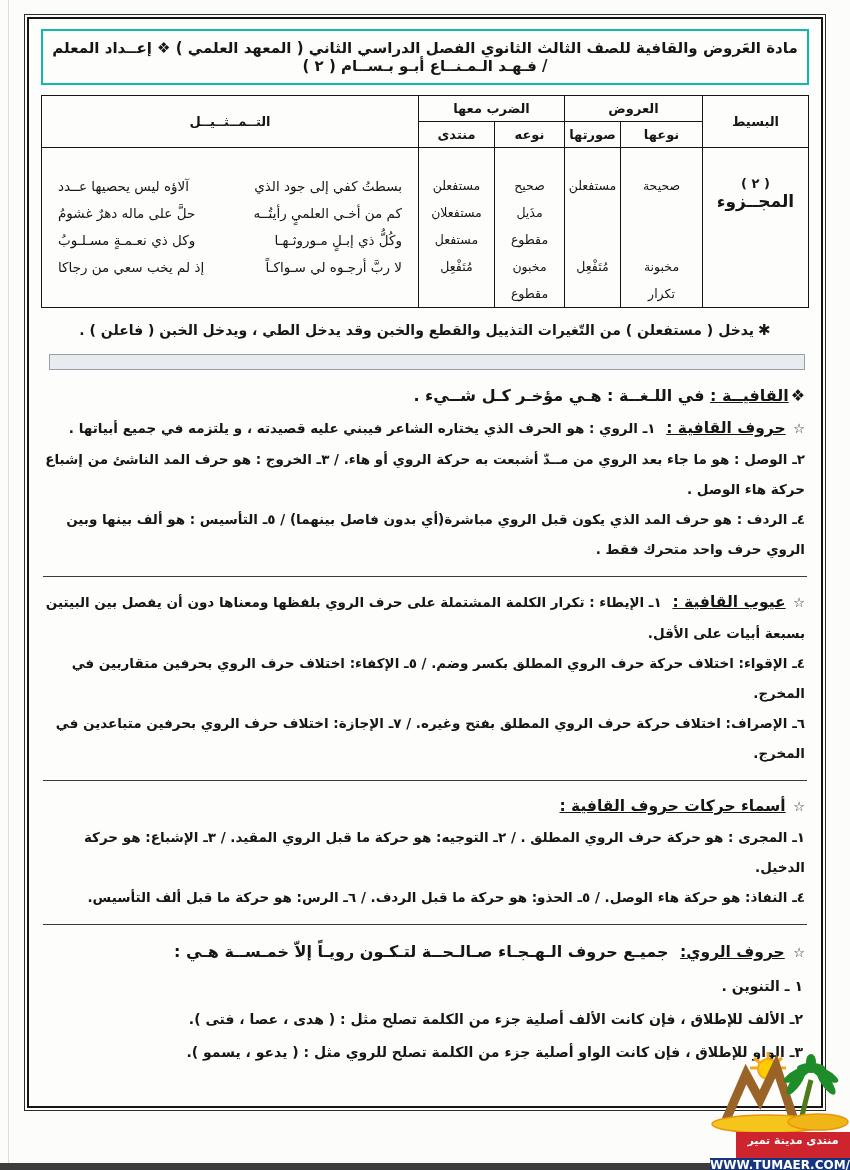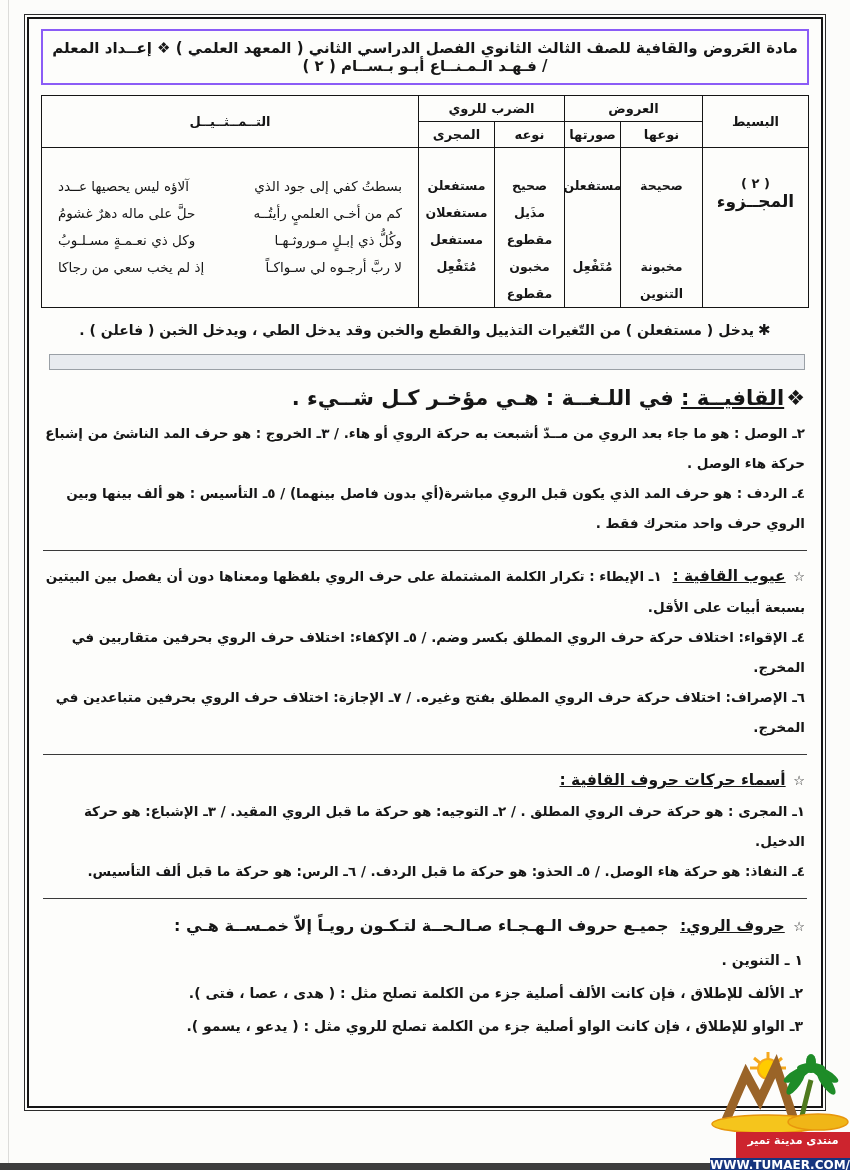--- a/index.html
+++ b/index.html
@@ -22,63 +22,63 @@
     position:absolute; top:14px; left:24px; width:802px; height:1097px;
     border:1px solid #2b2b2b; background:#fdfdfb;
   }
   .frame-inner {
     position:absolute; inset:2px; border:2px solid #151515;
     padding:10px 12px 0 12px;
   }
 
   
   .header-box {
-    border:2px solid #8b5cf6; height:56px;
+    border:2px solid #14b8a6; height:56px;
     display:flex; align-items:center; justify-content:center;
     padding:0 8px;
   }
   .header-title { font-size:15px; font-weight:bold; letter-spacing:0; text-align:center; }
 
   
   table.meter-table {
     width:100%; border-collapse:collapse; margin-top:10px;
     table-layout:fixed;
   }
   .meter-table th, .meter-table td { border:1.5px solid #151515; padding:0; }
   .meter-table thead tr { height:26px; }
   .meter-table thead th { font-weight:bold; font-size:13px; text-align:center; }
   th.h-baseet { font-size:17px; }
   th.h-tamtheel { font-size:19px; }
   .meter-table tbody td { height:157px; vertical-align:top; }
 
   .rows { display:flex; flex-direction:column; padding-top:24px; }
   .row {
     height:27px; display:flex; align-items:center; justify-content:center;
-    font-weight:bold; font-size:12.5px; text-align:center;
+    font-weight:normal; font-size:12.5px; text-align:center;
   }
   .verse-row {
     height:27px; display:flex; align-items:center; justify-content:space-between;
     padding:0 16px; font-weight:normal; font-size:13.5px;
   }
   .baseet-cell-content { display:flex; flex-direction:column; align-items:center; padding-top:28px; }
   .baseet-num { font-size:13px; font-weight:bold; }
   .baseet-name { font-size:17px; font-weight:bold; }
 
   
   .note-line { margin-top:13px; text-align:center; font-size:14px; font-weight:bold; }
   .note-star { font-size:15px; margin-left:4px; }
 
   
   .bar-empty {
     height:16px; background:#e8ebef; border:1px solid #9aa0a6;
     margin:15px 4px 0 8px;
   }
 
   
-  .qafiyah-line { margin-top:16px; font-size:21px; font-weight:bold; padding:0 4px; }
+  .qafiyah-line { margin-top:16px; font-size:16px; font-weight:bold; padding:0 4px; }
   .qafiyah-term { text-decoration:underline; }
   .marker { margin-left:2px; }
   .khalil-line { margin-top:13px; font-size:14.5px; font-weight:bold; padding:0 2px; }
 
   .text-line { font-size:13.5px; font-weight:bold; line-height:30px; padding:0 4px; }
   .sec-title { font-size:15.5px; font-weight:bold; text-decoration:underline; margin-left:6px; }
   .star { font-size:13px; margin-left:3px; }
 
   .sec-block { margin-top:8px; }
   .divider { border:none; border-top:1.5px solid #3a3a3a; margin:12px 2px 10px 2px; }
@@ -117,45 +117,45 @@
             <col style="width:82px">
             <col style="width:56px">
           <col style="width:70px">
             <col style="width:76px">
             <col>
         </colgroup>
         <thead>
           <tr>
             <th rowspan="2" class="h-baseet">البسيط</th>
             <th colspan="2">العروض</th>
-            <th colspan="2">الضرب للروي</th>
+            <th colspan="2">الضرب معها</th>
             <th rowspan="2" class="h-tamtheel">التــمــثــيــل</th>
           </tr>
           <tr>
             <th>نوعها</th>
             <th>صورتها</th>
             <th>نوعه</th>
-            <th>المجرى</th>
+            <th>منتدى</th>
           </tr>
         </thead>
         <tbody>
           <tr>
             <td>
               <div class="baseet-cell-content">
                 <div class="baseet-num">( ٢ )</div>
                 <div class="baseet-name">المجــزوء</div>
               </div>
             </td>
             <td>
               <div class="rows">
                 <div class="row">صحيحة</div>
                 <div class="row"></div>
                 <div class="row"></div>
                 <div class="row">مخبونة</div>
-                <div class="row">التنوين</div>
+                <div class="row">تكرار</div>
               </div>
             </td>
             <td>
               <div class="rows">
                 <div class="row">مستفعلن</div>
                 <div class="row"></div>
                 <div class="row"></div>
                 <div class="row">مُتَفْعِل</div>
                 <div class="row"></div>
               </div>
@@ -208,20 +208,25 @@
 
       <div class="bar-empty"></div>
 
       <div class="qafiyah-line">
         <span class="marker">❖</span><span class="qafiyah-term">القافيــة :</span>
         <span>في اللـغــة : هـي مؤخـر كـل شــيء .</span>
       </div>
 
 
       <div class="sec-block">
+        <div class="text-line">
+          <span class="star">☆</span>
+          <span class="sec-title">حروف القافية :</span>
+          <span>١ـ الروي : هو الحرف الذي يختاره الشاعر فيبني عليه قصيدته ، و يلتزمه في جميع أبياتها .</span>
+        </div>
         <div class="text-line">٢ـ الوصل : هو ما جاء بعد الروي من مــدّ أشبعت به حركة الروي أو هاء. /  ٣ـ الخروج : هو حرف المد الناشئ من إشباع حركة هاء الوصل .</div>
         <div class="text-line">٤ـ الردف : هو حرف المد الذي يكون قبل الروي مباشرة(أي بدون فاصل بينهما) / ٥ـ التأسيس : هو ألف بينها وبين الروي حرف واحد متحرك فقط .</div>
       </div>
 
       <hr class="divider">
 
       <div class="sec-block">
         <div class="text-line">
           <span class="star">☆</span>
           <span class="sec-title">عيوب القافية :</span>

